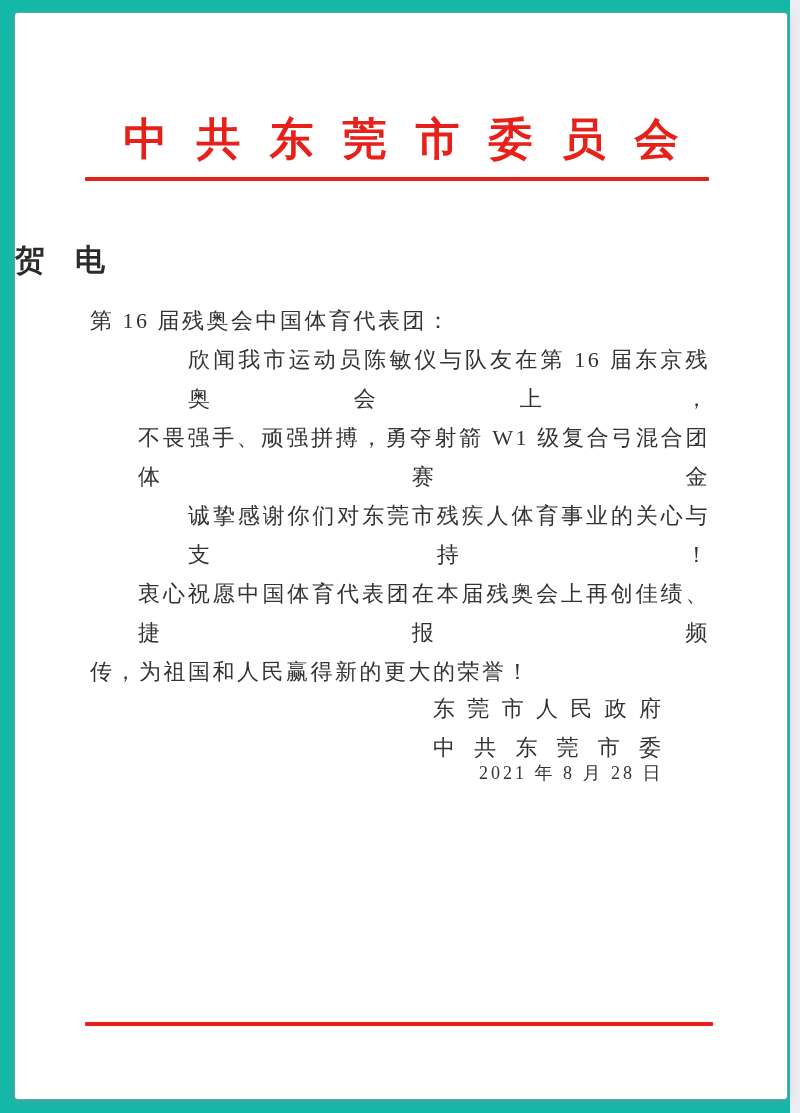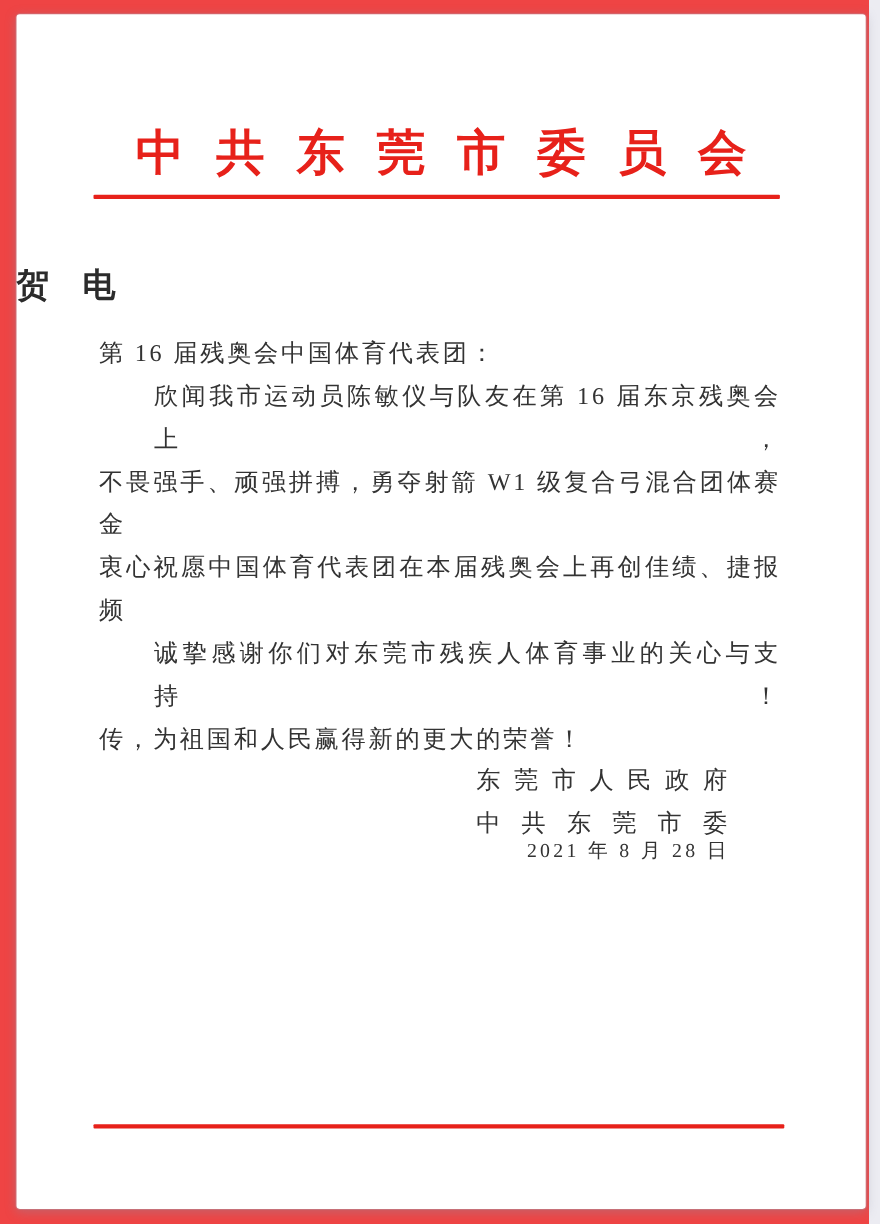--- a/index.html
+++ b/index.html
@@ -6,21 +6,21 @@
   * { margin: 0; padding: 0; box-sizing: border-box; }
   html, body {
     width: 800px; height: 1113px;
     background: #ececf2;
     font-family: "Liberation Serif", "DejaVu Serif", serif;
     overflow: hidden;
   }
   .photo-canvas {
     position: relative;
     width: 790px; height: 1113px;
-    background: #ef4444;
+    background: #14b8a6;
   }
   .page {
     position: absolute;
     left: 15px; top: 13px;
     width: 772px; height: 1086px;
     background: #ffffff;
     border-radius: 3px;
     box-shadow: 0 0 0 1px rgba(175,175,190,0.28), 0 2px 10px rgba(140,140,160,0.45);
   }
   .org-header {
@@ -58,20 +58,21 @@
     width: 620px;
     font-size: 22px;
     line-height: 39px;
     color: #333333;
     letter-spacing: 2.5px;
   }
   .body-block > div { min-height: 39px; }
   .jline {
     text-align: justify;
     text-align-last: justify;
+    margin-left: 48px;
   }
   .indent { padding-left: 50px; }
   .signature-block {
     position: absolute;
     left: 418px; top: 676px;
     width: 228px;
     font-size: 22px;
     line-height: 39px;
     color: #333333;
   }
@@ -98,22 +99,22 @@
     <div class="org-header">中共东莞市委员会</div>
 
     <div class="rule rule-top"></div>
 
     <div class="letter-title">贺　电</div>
 
     <div class="body-block">
       <div>第 16 届残奥会中国体育代表团：</div>
       <div class="jline indent">欣闻我市运动员陈敏仪与队友在第 16 届东京残奥会上，</div>
       <div class="jline">不畏强手、顽强拼搏，勇夺射箭 W1 级复合弓混合团体赛金</div>
+      <div class="jline indent">诚挚感谢你们对东莞市残疾人体育事业的关心与支持！</div>
       <div class="jline">衷心祝愿中国体育代表团在本届残奥会上再创佳绩、捷报频</div>
-      <div class="jline indent">诚挚感谢你们对东莞市残疾人体育事业的关心与支持！</div>
       <div>传，为祖国和人民赢得新的更大的荣誉！</div>
     </div>
 
     <div class="signature-block">
       <div>东莞市人民政府</div>
       <div>中共东莞市委</div>
     </div>
 
     <div class="date-line">2021 年 8 月 28 日</div>
 

